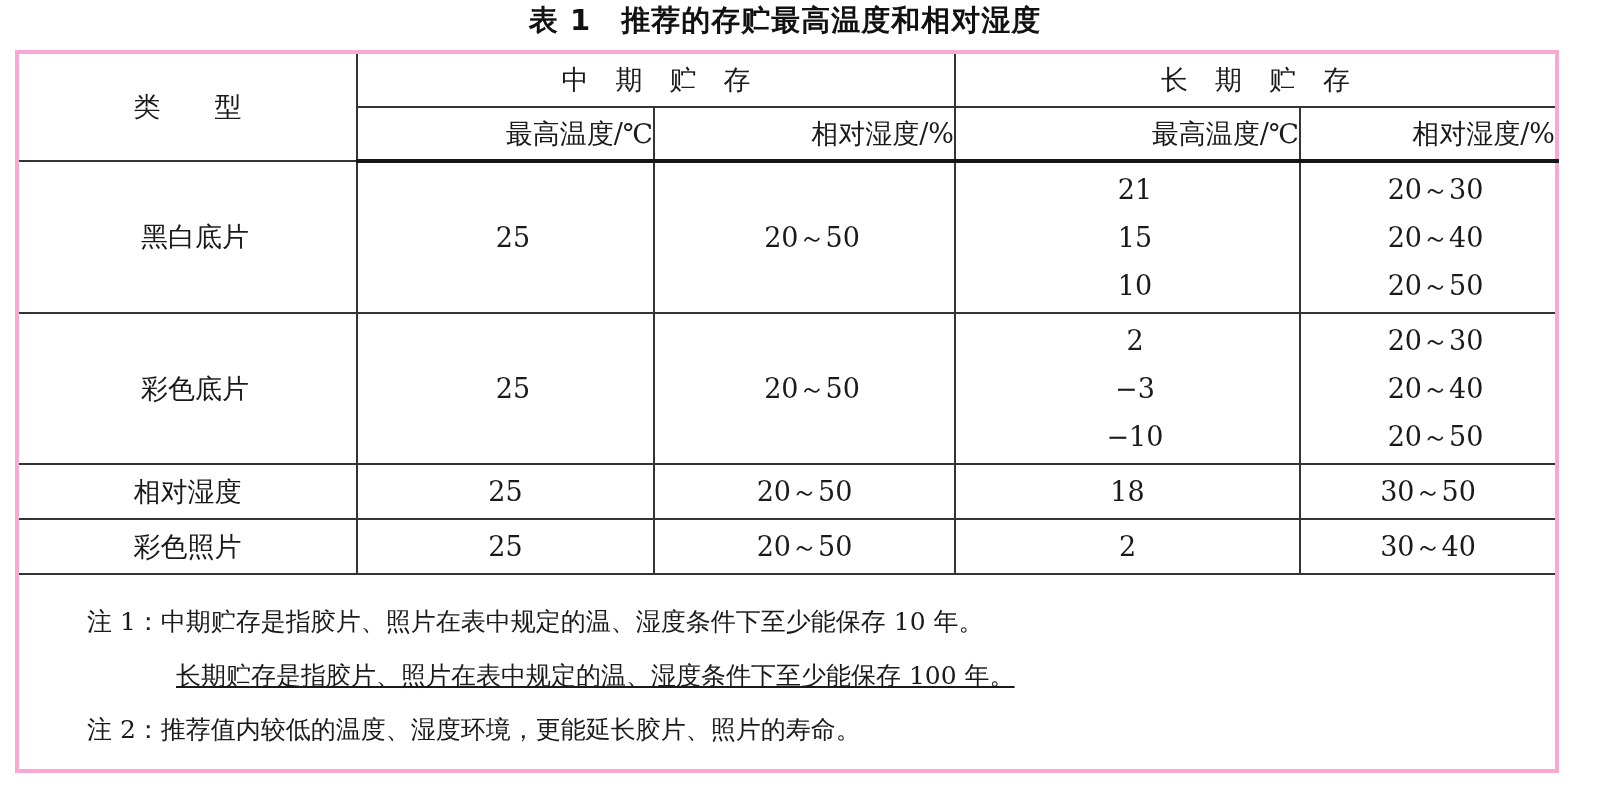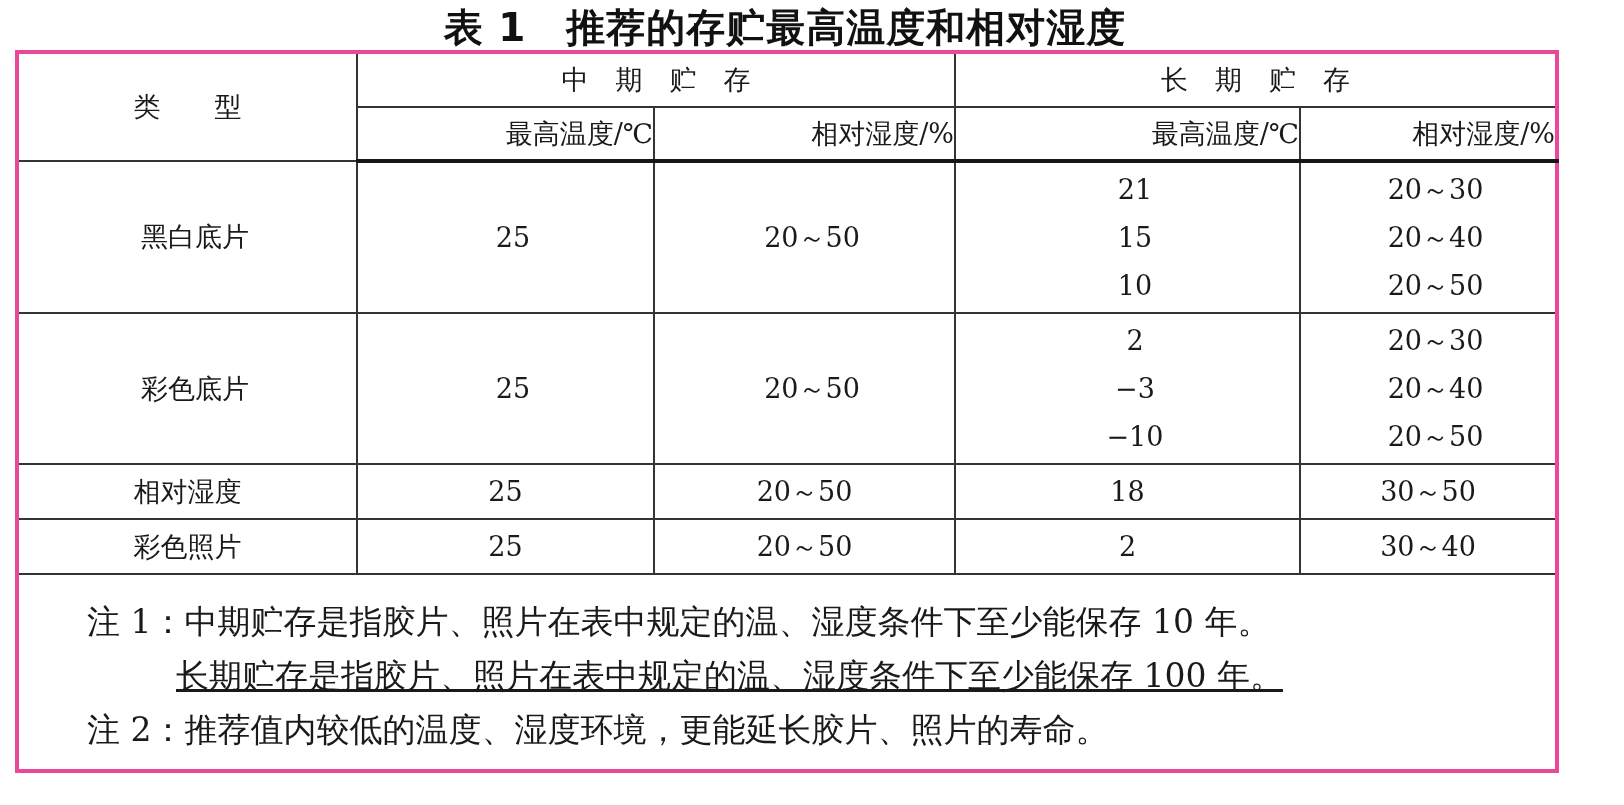--- a/index.html
+++ b/index.html
@@ -17,32 +17,32 @@
     overflow: hidden;
   }
   .doc-title {
     position: absolute;
     top: 1px;
     left: 0;
     width: 1570px;
     text-align: center;
     font-family: "DejaVu Sans", "Liberation Sans", sans-serif;
     font-weight: bold;
-    font-size: 39px;
+    font-size: 29px;
     letter-spacing: 1px;
     color: #111111;
   }
   table.std-table {
     position: absolute;
     top: 50px;
     left: 15px;
     width: 1540px;
     border-collapse: collapse;
     table-layout: fixed;
-    border: 4px solid #ec4899;
+    border: 4px solid #f9a8d4;
     text-align: center;
     font-size: 27px;
     color: #1a1a1a;
   }
   .std-table th, .std-table td {
     border: 2px solid #343434;
     font-weight: normal;
     vertical-align: middle;
     padding: 0;
   }
@@ -52,21 +52,21 @@
   tr.body-short td { height: 53px; }
   .stack div { line-height: 48px; }
   tr.notes-row td {
     text-align: left;
     vertical-align: top;
     padding: 20px 20px 12px 68px;
     height: 148px;
   }
   .note-line {
     line-height: 54px;
-    font-size: 33px;
+    font-size: 25px;
     white-space: nowrap;
   }
   .note-label {
     display: inline-block;
     min-width: 68px;
   }
   .note-line.cont { padding-left: 89px; text-decoration: underline; }
 </style>
 </head>
 <body>

